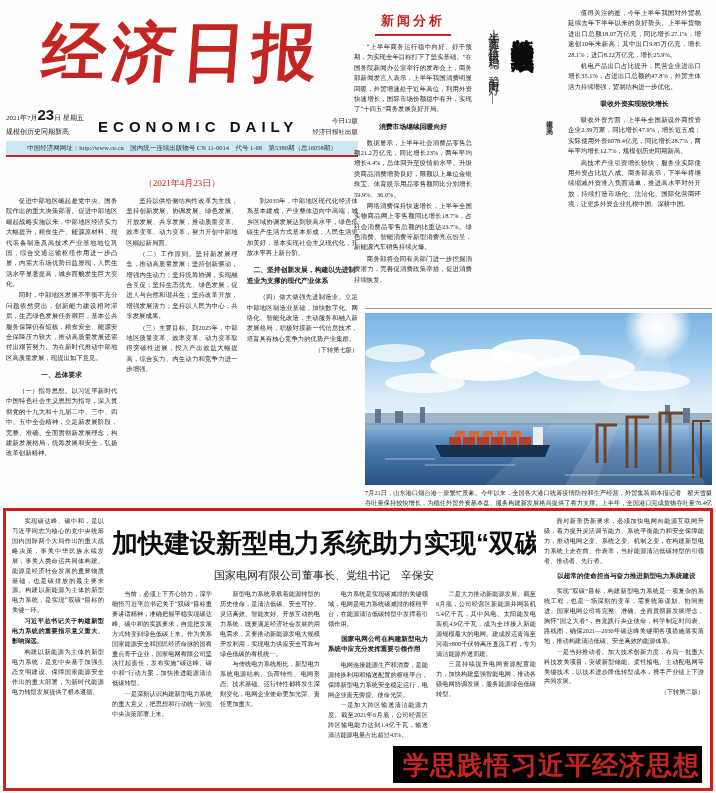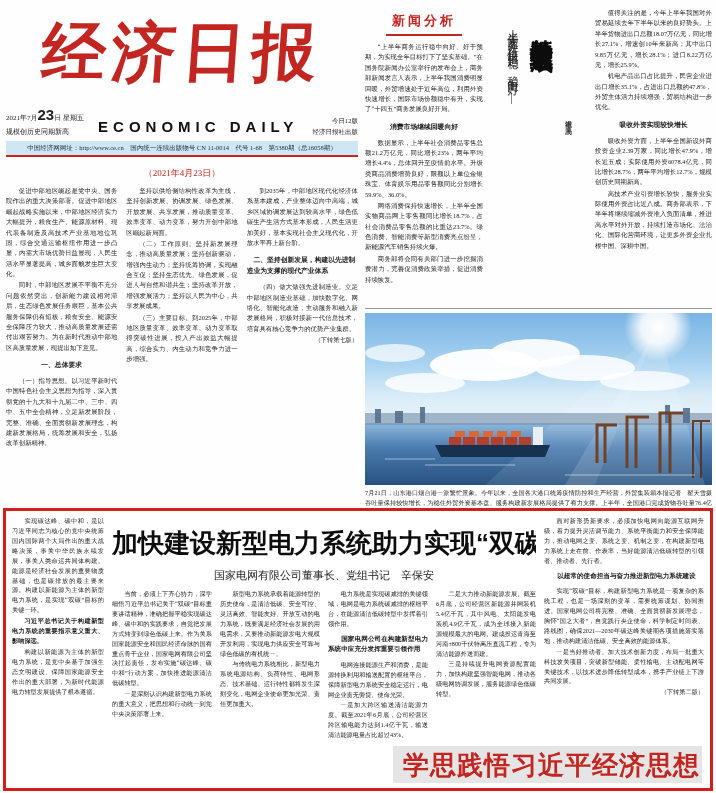--- a/index.html
+++ b/index.html
@@ -18,29 +18,29 @@
             letter-spacing:5px;color:#111;padding-bottom:2px;}
   .date-right{font-size:6.5px;line-height:1.6;text-align:right;color:#222;white-space:nowrap;}
   .info-bar{margin-top:4px;background:#cde7f5;border-bottom:2px solid #c32621;
             font-size:6.5px;color:#1a2a3a;text-align:center;padding:3px 2px 2px;}
   
   .left-article{position:absolute;left:6px;top:160px;width:352px;height:346px;overflow:hidden;}
   .la-h1{font-family:"Liberation Sans",sans-serif;font-weight:bold;text-align:center;
          color:#0d0d0d;}
   .la-h1 .l1{font-size:26px;letter-spacing:3px;line-height:1.35;white-space:nowrap;}
   .la-h1 .l2{font-size:24px;letter-spacing:1px;line-height:1.35;white-space:nowrap;}
-  .la-date{color:#c32621;font-size:9px;text-align:center;margin:7px 0 6px;}
+  .la-date{color:#c32621;font-size:9px;text-align:center;margin:17px 0 6px;}
   .cols{display:flex;gap:9px;}
   .col{flex:1;font-size:6.4px;line-height:1.62;text-align:justify;color:#242424;overflow:hidden;}
   .para{margin:0 0 1px;text-indent:2em;}
   .subhead{font-family:"Liberation Sans",sans-serif;font-weight:bold;text-align:center;
            font-size:6.8px;margin:6px 0;text-indent:0;}
   .subhead.left-run{text-align:left;text-indent:1em;}
   
-  .mid-top{position:absolute;left:365px;top:8px;width:347px;height:298px;display:flex;gap:8px;overflow:hidden;}
+  .mid-top{position:absolute;left:354px;top:8px;width:347px;height:298px;display:flex;overflow:hidden;}
   .na-col{width:118px;font-size:6.4px;line-height:1.62;text-align:justify;overflow:hidden;}
   .na-tag{font-family:"Liberation Sans",sans-serif;color:#c32621;font-weight:bold;font-size:13px;
           letter-spacing:3px;text-align:center;width:76px;margin:2px auto 6px;
           border-bottom:2px solid #c32621;padding-bottom:3px;}
   .vert-block{width:96px;display:flex;flex-direction:row;justify-content:center;padding-top:12px;}
   .v-kicker{writing-mode:vertical-rl;font-size:11px;letter-spacing:3px;color:#222;
             height:270px;margin-right:7px;}
   .v-title{writing-mode:vertical-rl;font-family:"Liberation Sans",sans-serif;font-weight:bold;
            font-size:23px;letter-spacing:1px;color:#0d0d0d;height:285px;}
   .v-byline{writing-mode:vertical-rl;font-size:7px;color:#333;margin-top:95px;margin-left:5px;height:120px;}
@@ -59,21 +59,21 @@
   .bb-h1{font-family:"Liberation Sans",sans-serif;font-weight:bold;font-size:26px;
          text-align:center;letter-spacing:0px;color:#0d0d0d;white-space:nowrap;margin-top:10px;}
   .bb-byline{font-size:11px;text-align:center;margin:7px 0 6px;color:#222;}
   .bb-cols{display:flex;gap:8px;flex:1;overflow:hidden;}
   .bb-col{flex:1;font-size:6.2px;line-height:1.6;text-align:justify;overflow:hidden;}
   .bb-right{flex:1;font-size:6.2px;line-height:1.6;text-align:justify;overflow:hidden;padding-bottom:34px;}
   .bold-para{font-weight:bold;font-family:"Liberation Sans",sans-serif;}
   .bb-subhead{font-family:"Liberation Sans",sans-serif;font-weight:bold;font-size:6.6px;
               margin:5px 0;text-indent:2em;}
   .continued{text-align:right;font-size:6.2px;}
-  .slogan{position:absolute;right:8px;bottom:5px;background:#e5e5e5;color:#c32621;
+  .slogan{position:absolute;right:8px;bottom:5px;background:#000000;color:#c32621;
           font-family:"Liberation Sans",sans-serif;font-weight:bold;font-size:26px;
           letter-spacing:1px;padding:2px 2px 0 10px;white-space:nowrap;}
 </style>
 </head>
 <body>
 
 <div class="page">
 
   <div class="masthead">
     <div class="brand">经济日报</div>

